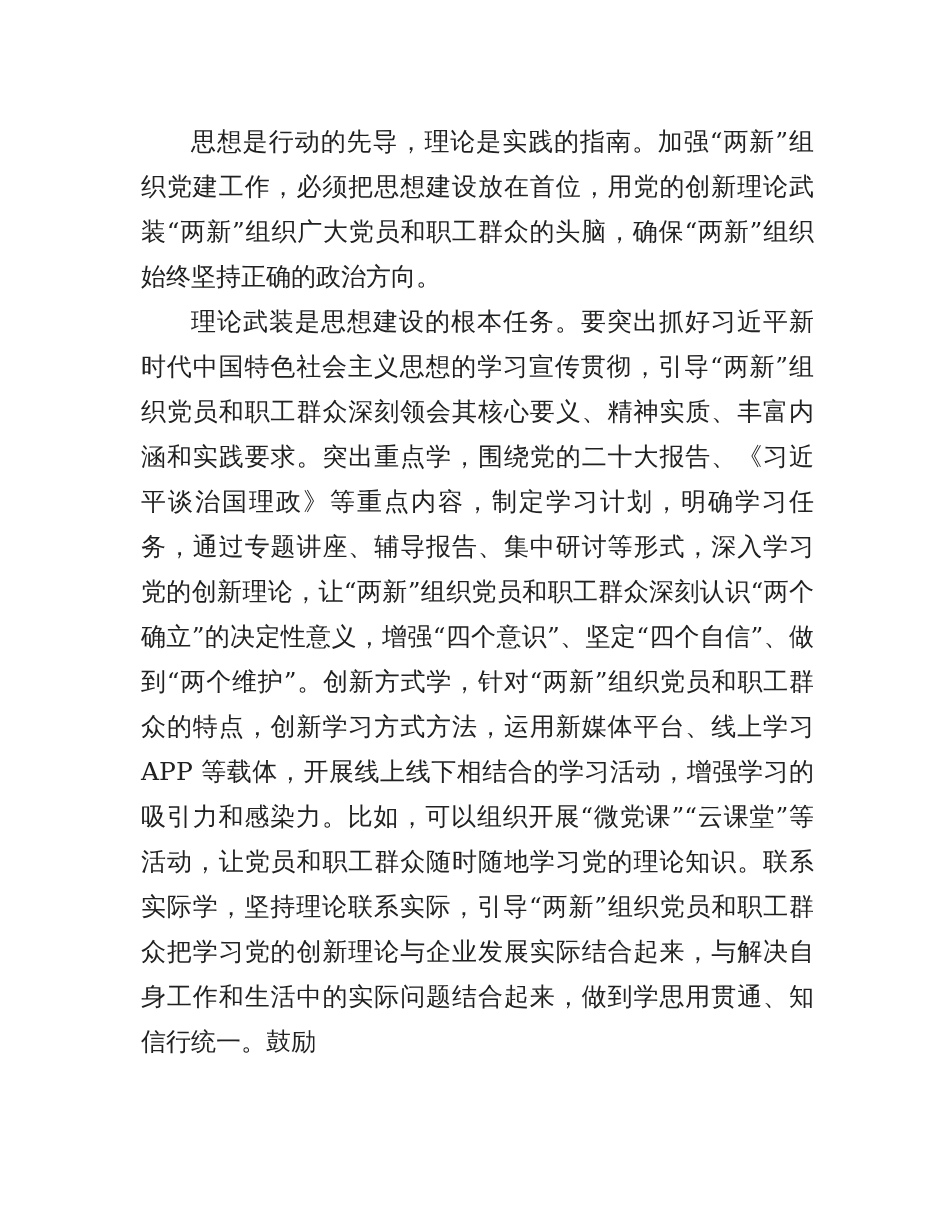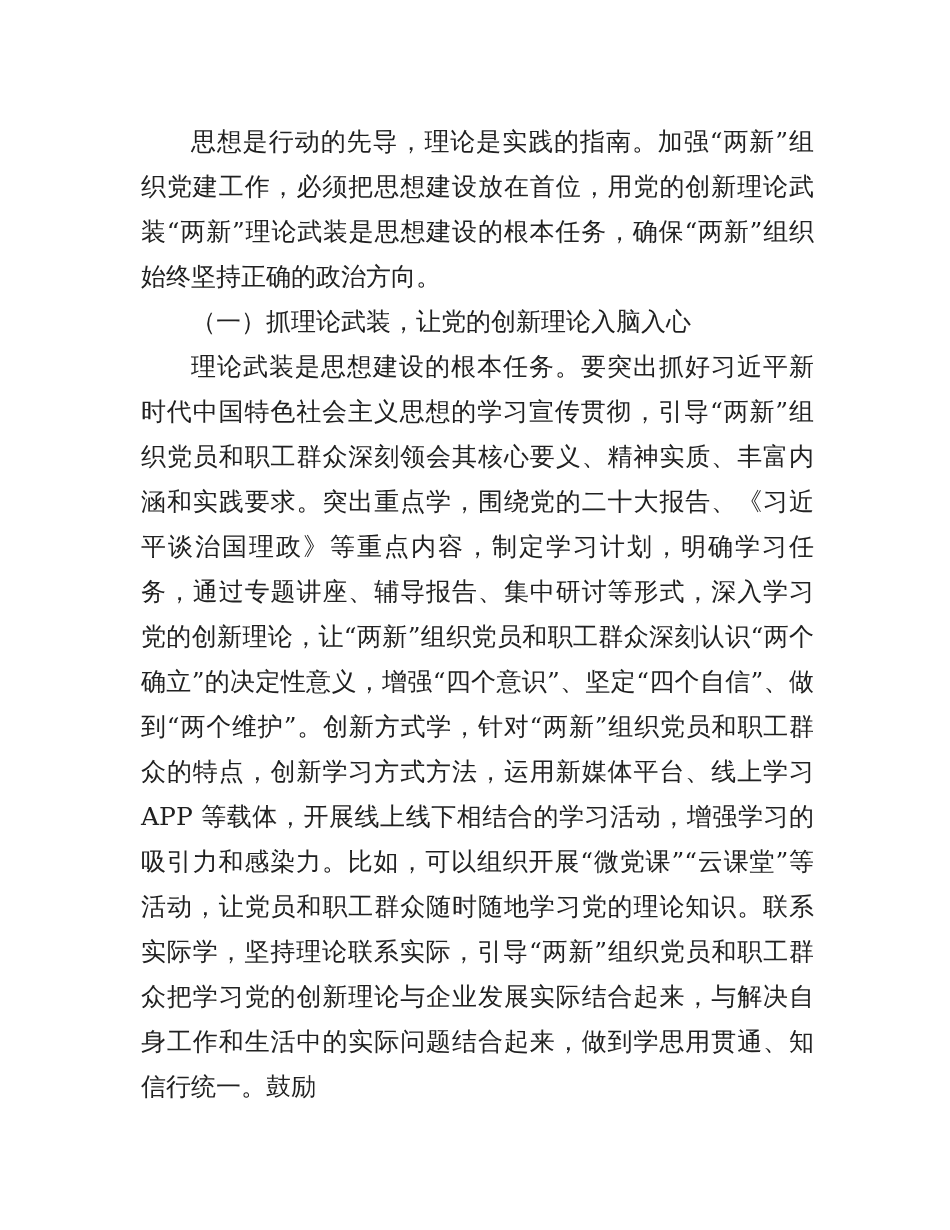--- a/index.html
+++ b/index.html
@@ -42,17 +42,16 @@
     margin: 0;
     padding: 0;
     text-indent: 2em;
   }
 </style>
 </head>
 <body>
 
 <div class="page">
   <div class="content">
-    <p class="para">思想是行动的先导，理论是实践的指南。加强“两新”组织党建工作，必须把思想建设放在首位，用党的创新理论武装“两新”理论武装是思想建设的根本任务，确保“两新”组织始终坚持正确的政治方向。</p>
-    <p class="heading">（一）抓理论武装，让党的创新理论入脑入心</p>
+    <p class="para">思想是行动的先导，理论是实践的指南。加强“两新”组织党建工作，必须把思想建设放在首位，用党的创新理论武装“两新”组织广大党员和职工群众的头脑，确保“两新”组织始终坚持正确的政治方向。</p>
     <p class="para">理论武装是思想建设的根本任务。要突出抓好习近平新时代中国特色社会主义思想的学习宣传贯彻，引导“两新”组织党员和职工群众深刻领会其核心要义、精神实质、丰富内涵和实践要求。突出重点学，围绕党的二十大报告、《习近平谈治国理政》等重点内容，制定学习计划，明确学习任务，通过专题讲座、辅导报告、集中研讨等形式，深入学习党的创新理论，让“两新”组织党员和职工群众深刻认识“两个确立”的决定性意义，增强“四个意识”、坚定“四个自信”、做到“两个维护”。创新方式学，针对“两新”组织党员和职工群众的特点，创新学习方式方法，运用新媒体平台、线上学习 APP 等载体，开展线上线下相结合的学习活动，增强学习的吸引力和感染力。比如，可以组织开展“微党课”“云课堂”等活动，让党员和职工群众随时随地学习党的理论知识。联系实际学，坚持理论联系实际，引导“两新”组织党员和职工群众把学习党的创新理论与企业发展实际结合起来，与解决自身工作和生活中的实际问题结合起来，做到学思用贯通、知信行统一。鼓励</p>
   </div>
 </div>
 
 </body></html>

